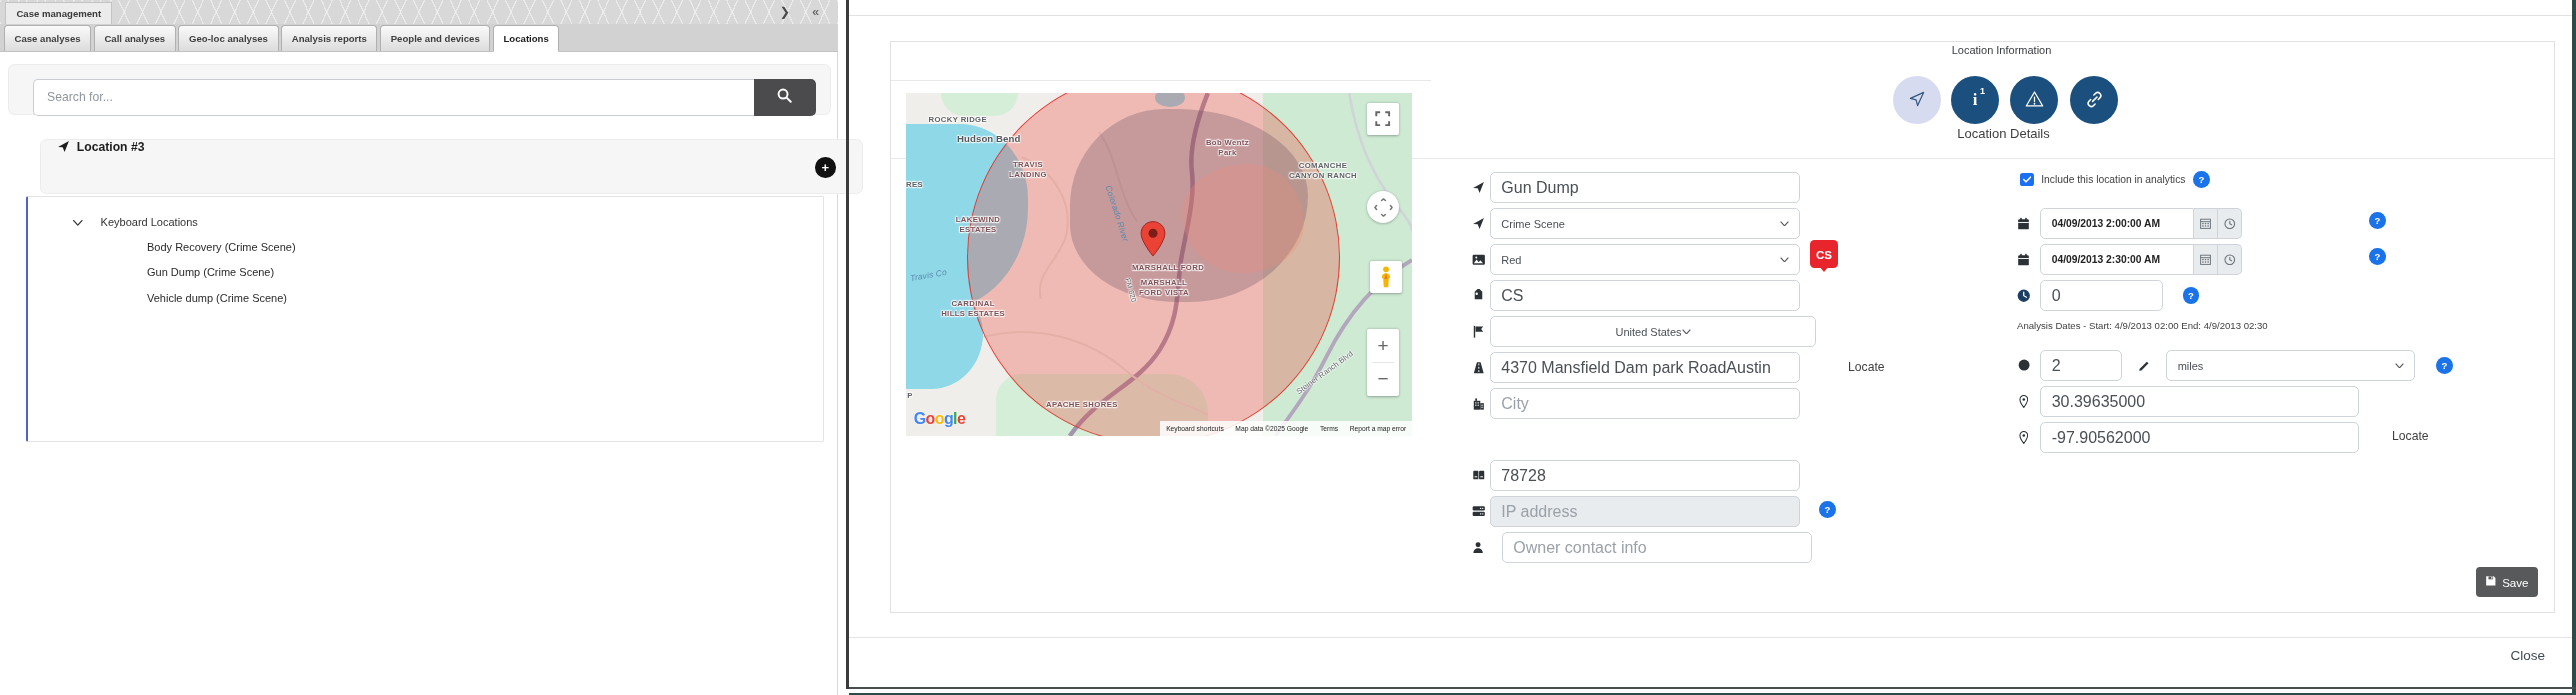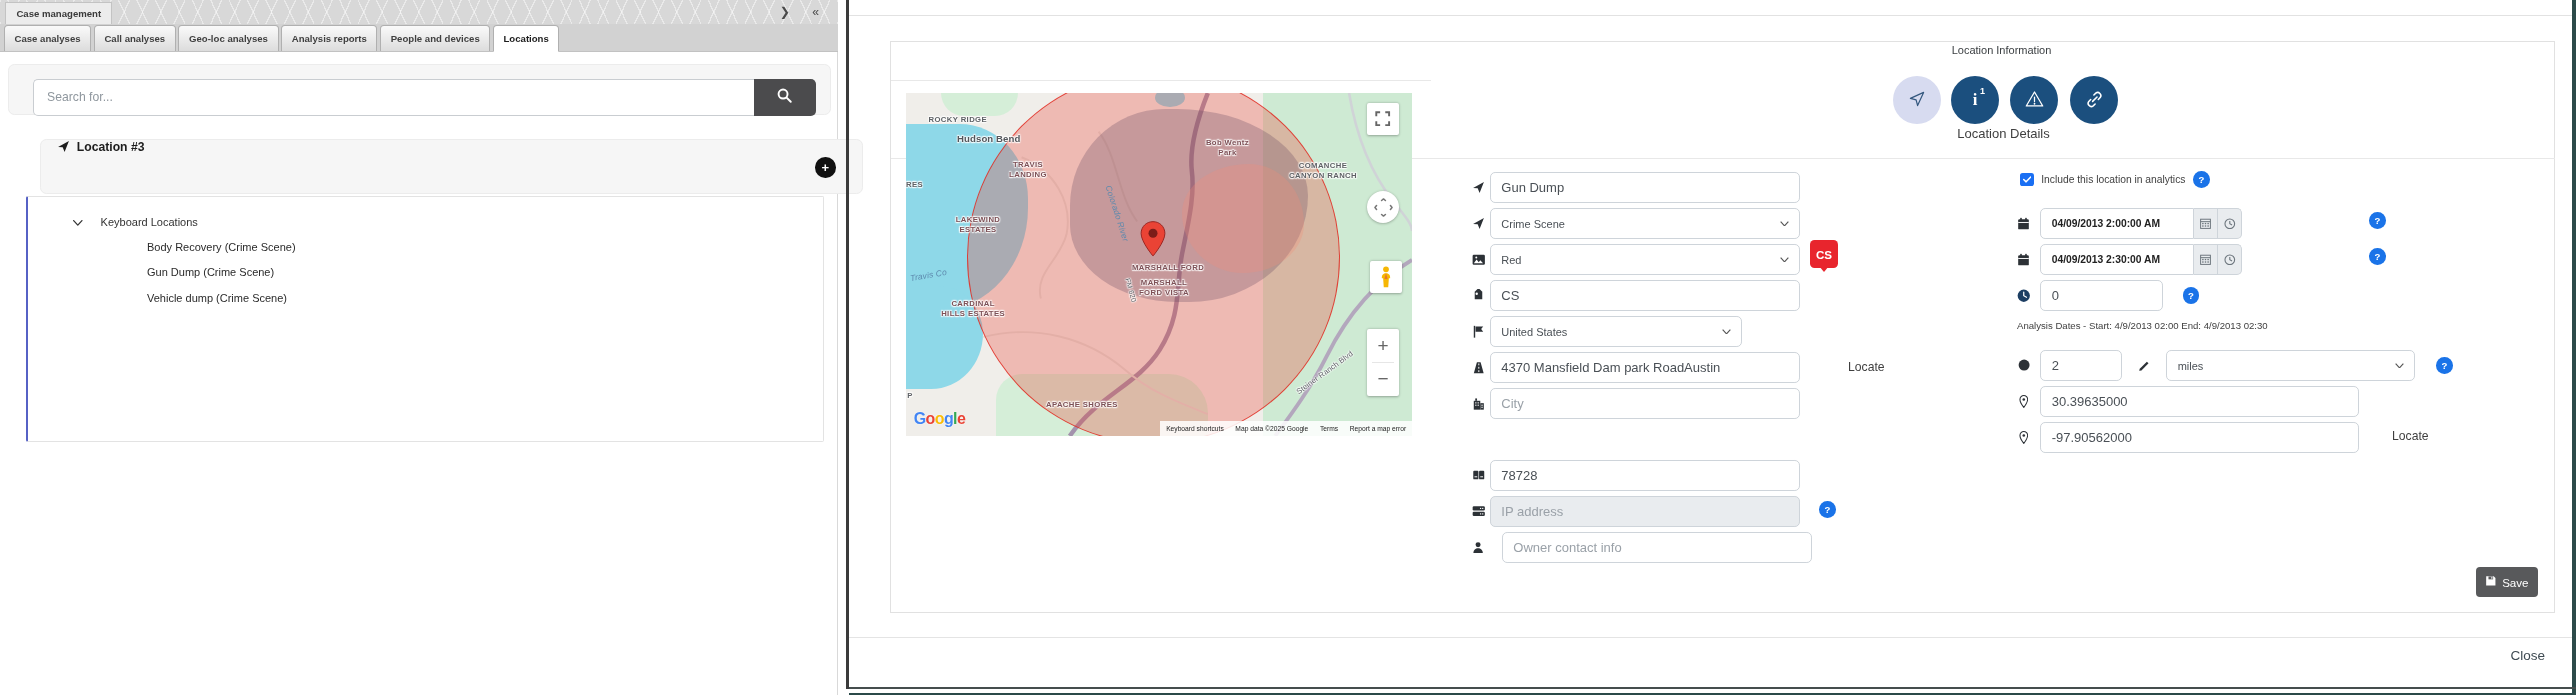--- a/index.html
+++ b/index.html
@@ -84,21 +84,21 @@
     letter-spacing:0; font-family:"Liberation Sans", sans-serif; }
   #google-logo { position:absolute; left:7.7px; bottom:7.7px; font-size:16px; font-weight:700; letter-spacing:-0.6px;
     text-shadow:0 0 1.9px rgba(255,255,255,.8); }
   #google-logo span:nth-child(1){color:#4285F4;} #google-logo span:nth-child(2){color:#EA4335;}
   #google-logo span:nth-child(3){color:#FBBC05;} #google-logo span:nth-child(4){color:#4285F4;}
   #google-logo span:nth-child(5){color:#34A853;} #google-logo span:nth-child(6){color:#EA4335;}
 
   
   .frow { position:absolute; display:flex; align-items:center; }
   .ficon { width:23px; display:flex; justify-content:center; color:#2c3136; flex:none; }
-  .inp { height:31px; border:0.6px solid #ced4da; border-radius:5.1px; padding:0 10.3px; font-size:13px; color:#4a5056;
+  .inp { height:31px; border:0.6px solid #ced4da; border-radius:5.1px; padding:0 10.3px; font-size:16px; color:#4a5056;
     font-family:inherit; background:#fff; outline:none; }
   .inp::placeholder { color:#9aa1a8; }
   .inp:disabled, .inp.disabled { background:#e9ecef; }
   .sel { height:31px; border:0.6px solid #ced4da; border-radius:5.1px; padding:0 10.3px; font-size:11px; color:#4a5056;
     background:#fff; display:flex; align-items:center; justify-content:space-between; cursor:pointer; }
   .q { width:16.7px; height:16.7px; border-radius:50%; background:#1a73e8; color:#fff; font-size:9.6px; font-weight:700;
     display:flex; align-items:center; justify-content:center; flex:none; cursor:pointer; }
   .locate { font-size:12.2px; color:#3f3f3f; cursor:pointer; }
   .dgroup { display:flex; }
   .dgroup .inp { width:154px; border-radius:5.1px 0 0 5.1px; font-size:10.3px; font-weight:600; color:#222; }
@@ -366,21 +366,21 @@
     <input class="inp" style="width: 310px;" value="CS">
   </div>
 
   <div class="frow" style="left:1467px;top:316px;">
     <span class="ficon">
       <svg width="13" height="13.5" viewBox="0 0 22 22">
           <rect x="3" y="1" width="2.4" height="20" fill="#2c3136"></rect>
           <path d="M6 2 h13 l-3.5 4.5 3.5 4.5 H6 z" fill="#2c3136"></path>
         </svg>
     </span>
-    <div class="sel" style="width:252px;">
+    <div class="sel" style="width:326px;justify-content:center;">
       <span>United States</span>
       <svg width="9" height="5.8" viewBox="0 0 14 9">
           <polyline points="1,1 7,7.5 13,1" fill="none" stroke="#555" stroke-width="1.8"></polyline>
         </svg>
     </div>
   </div>
 
   <div class="frow" style="left:1467px;top:352px;">
     <span class="ficon">
       <svg width="13.5" height="13.5" viewBox="0 0 22 22">

